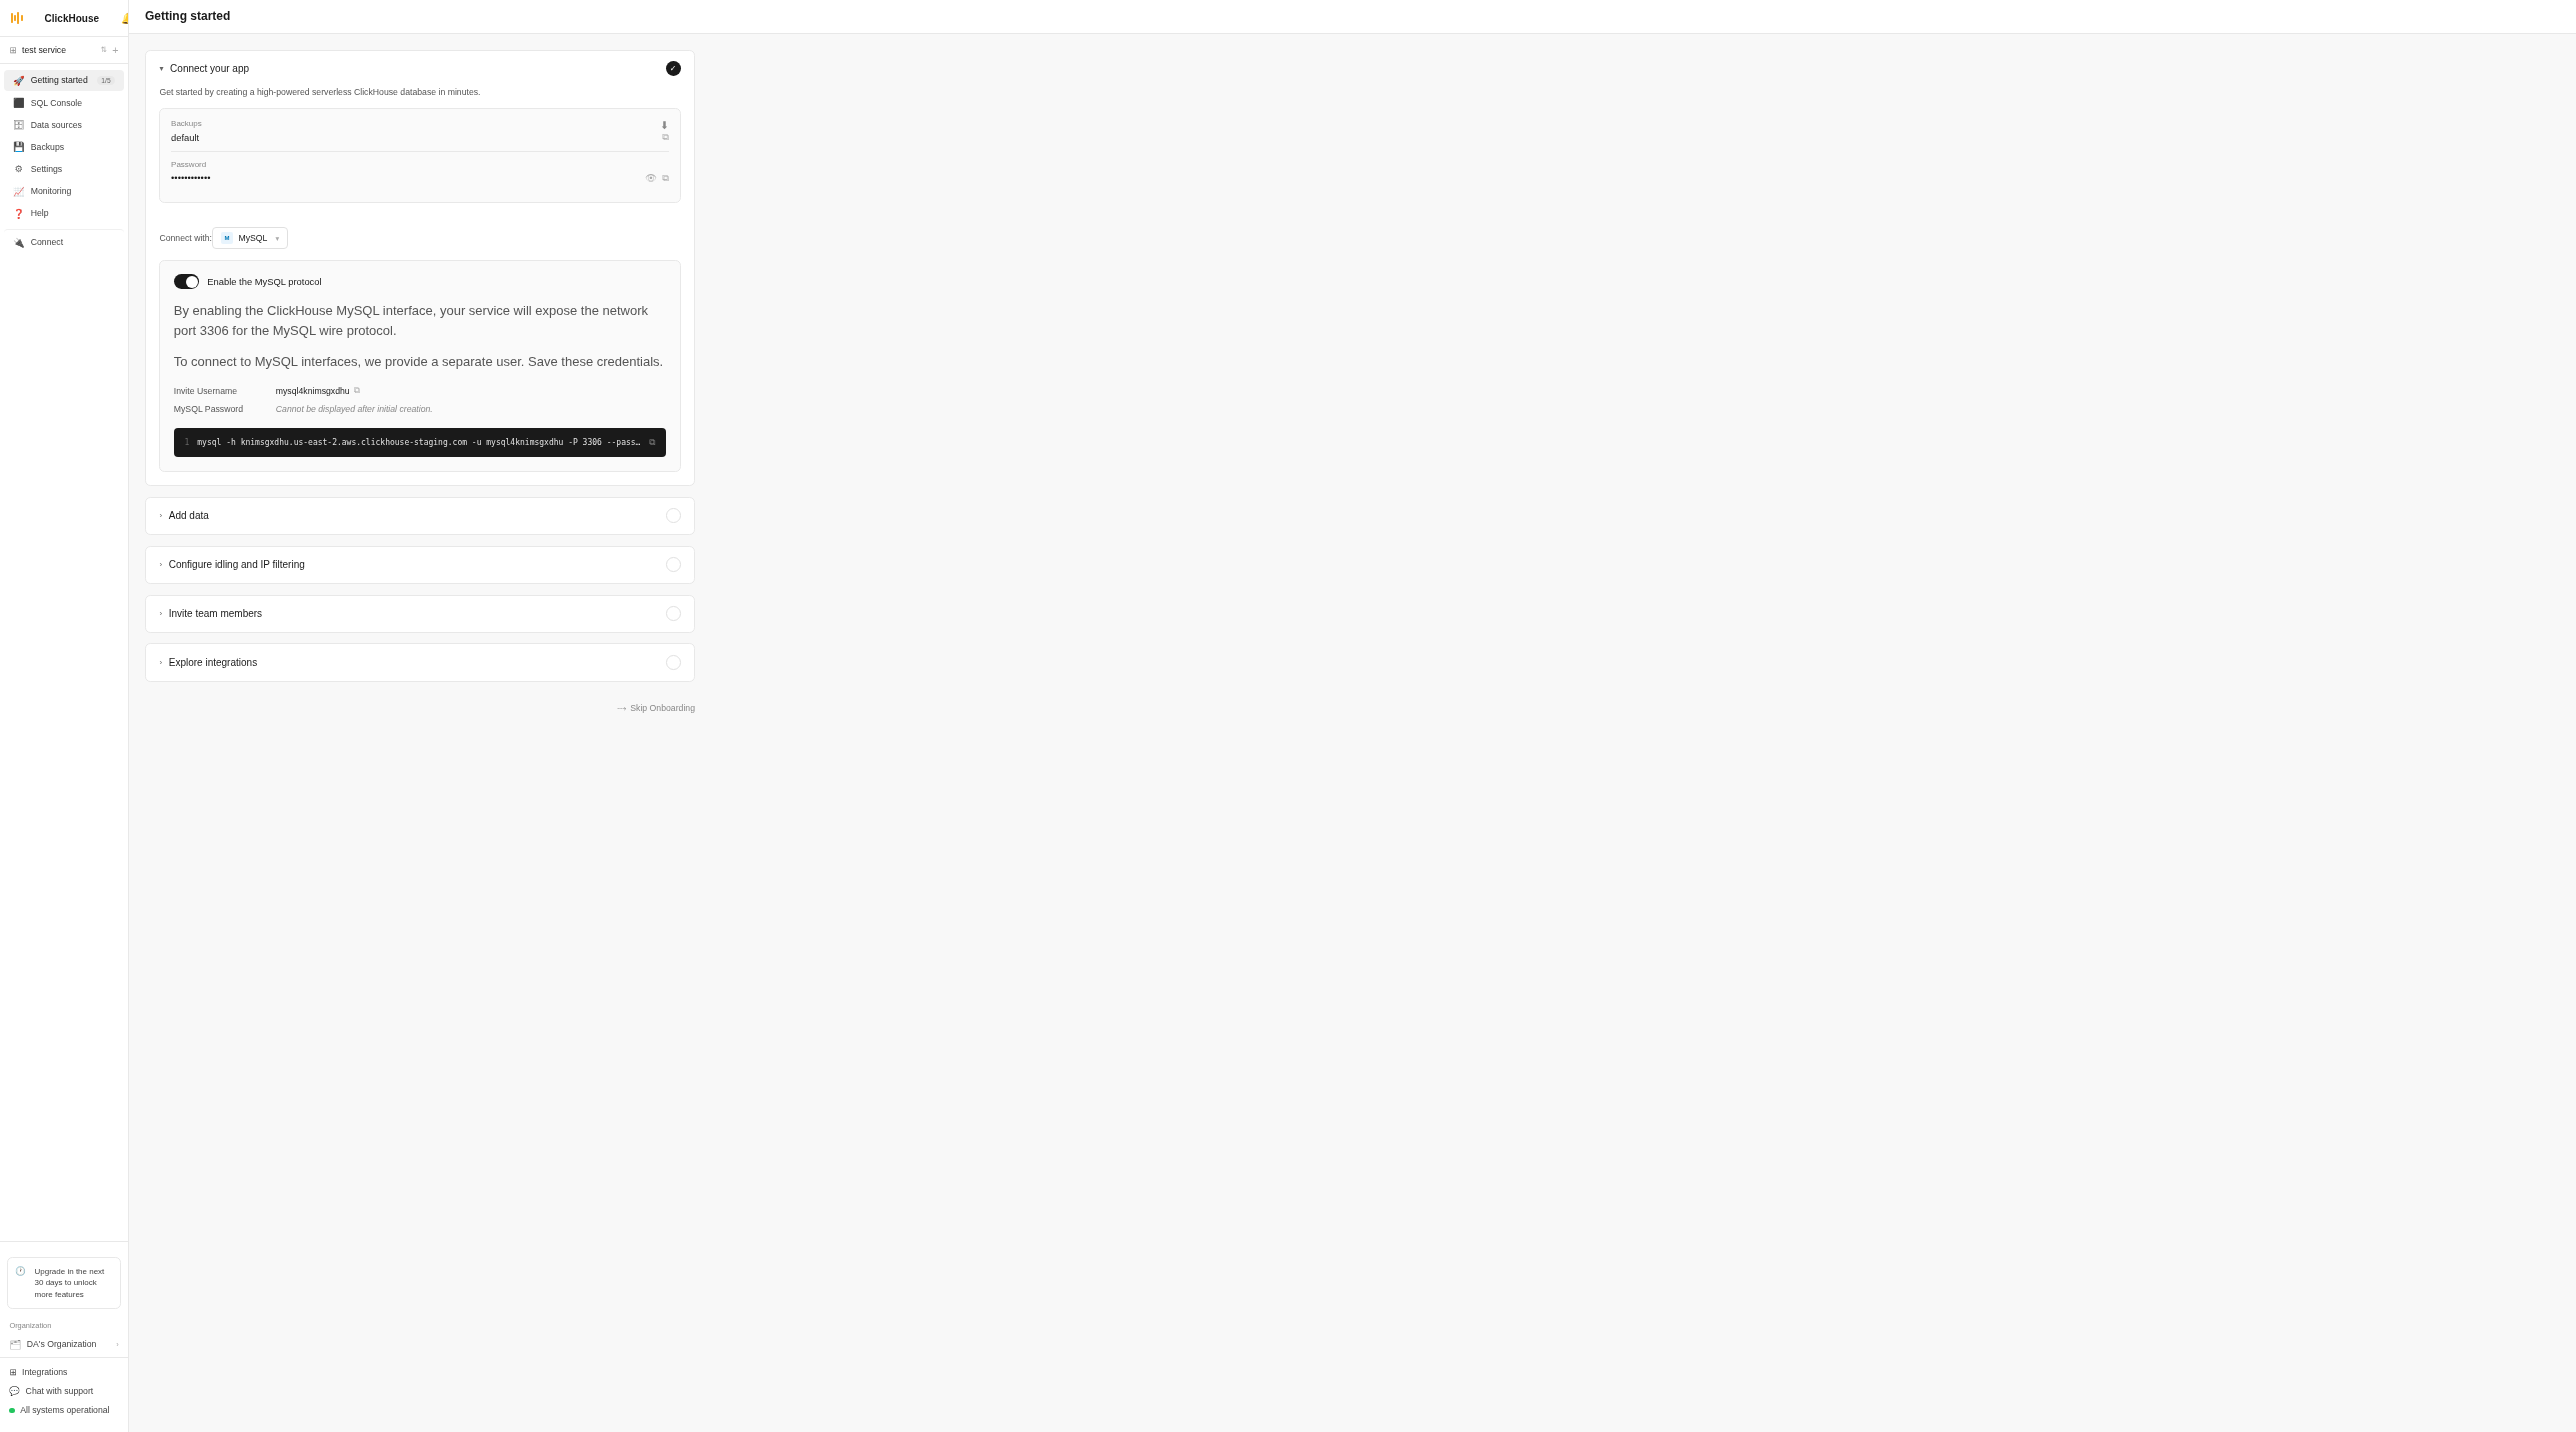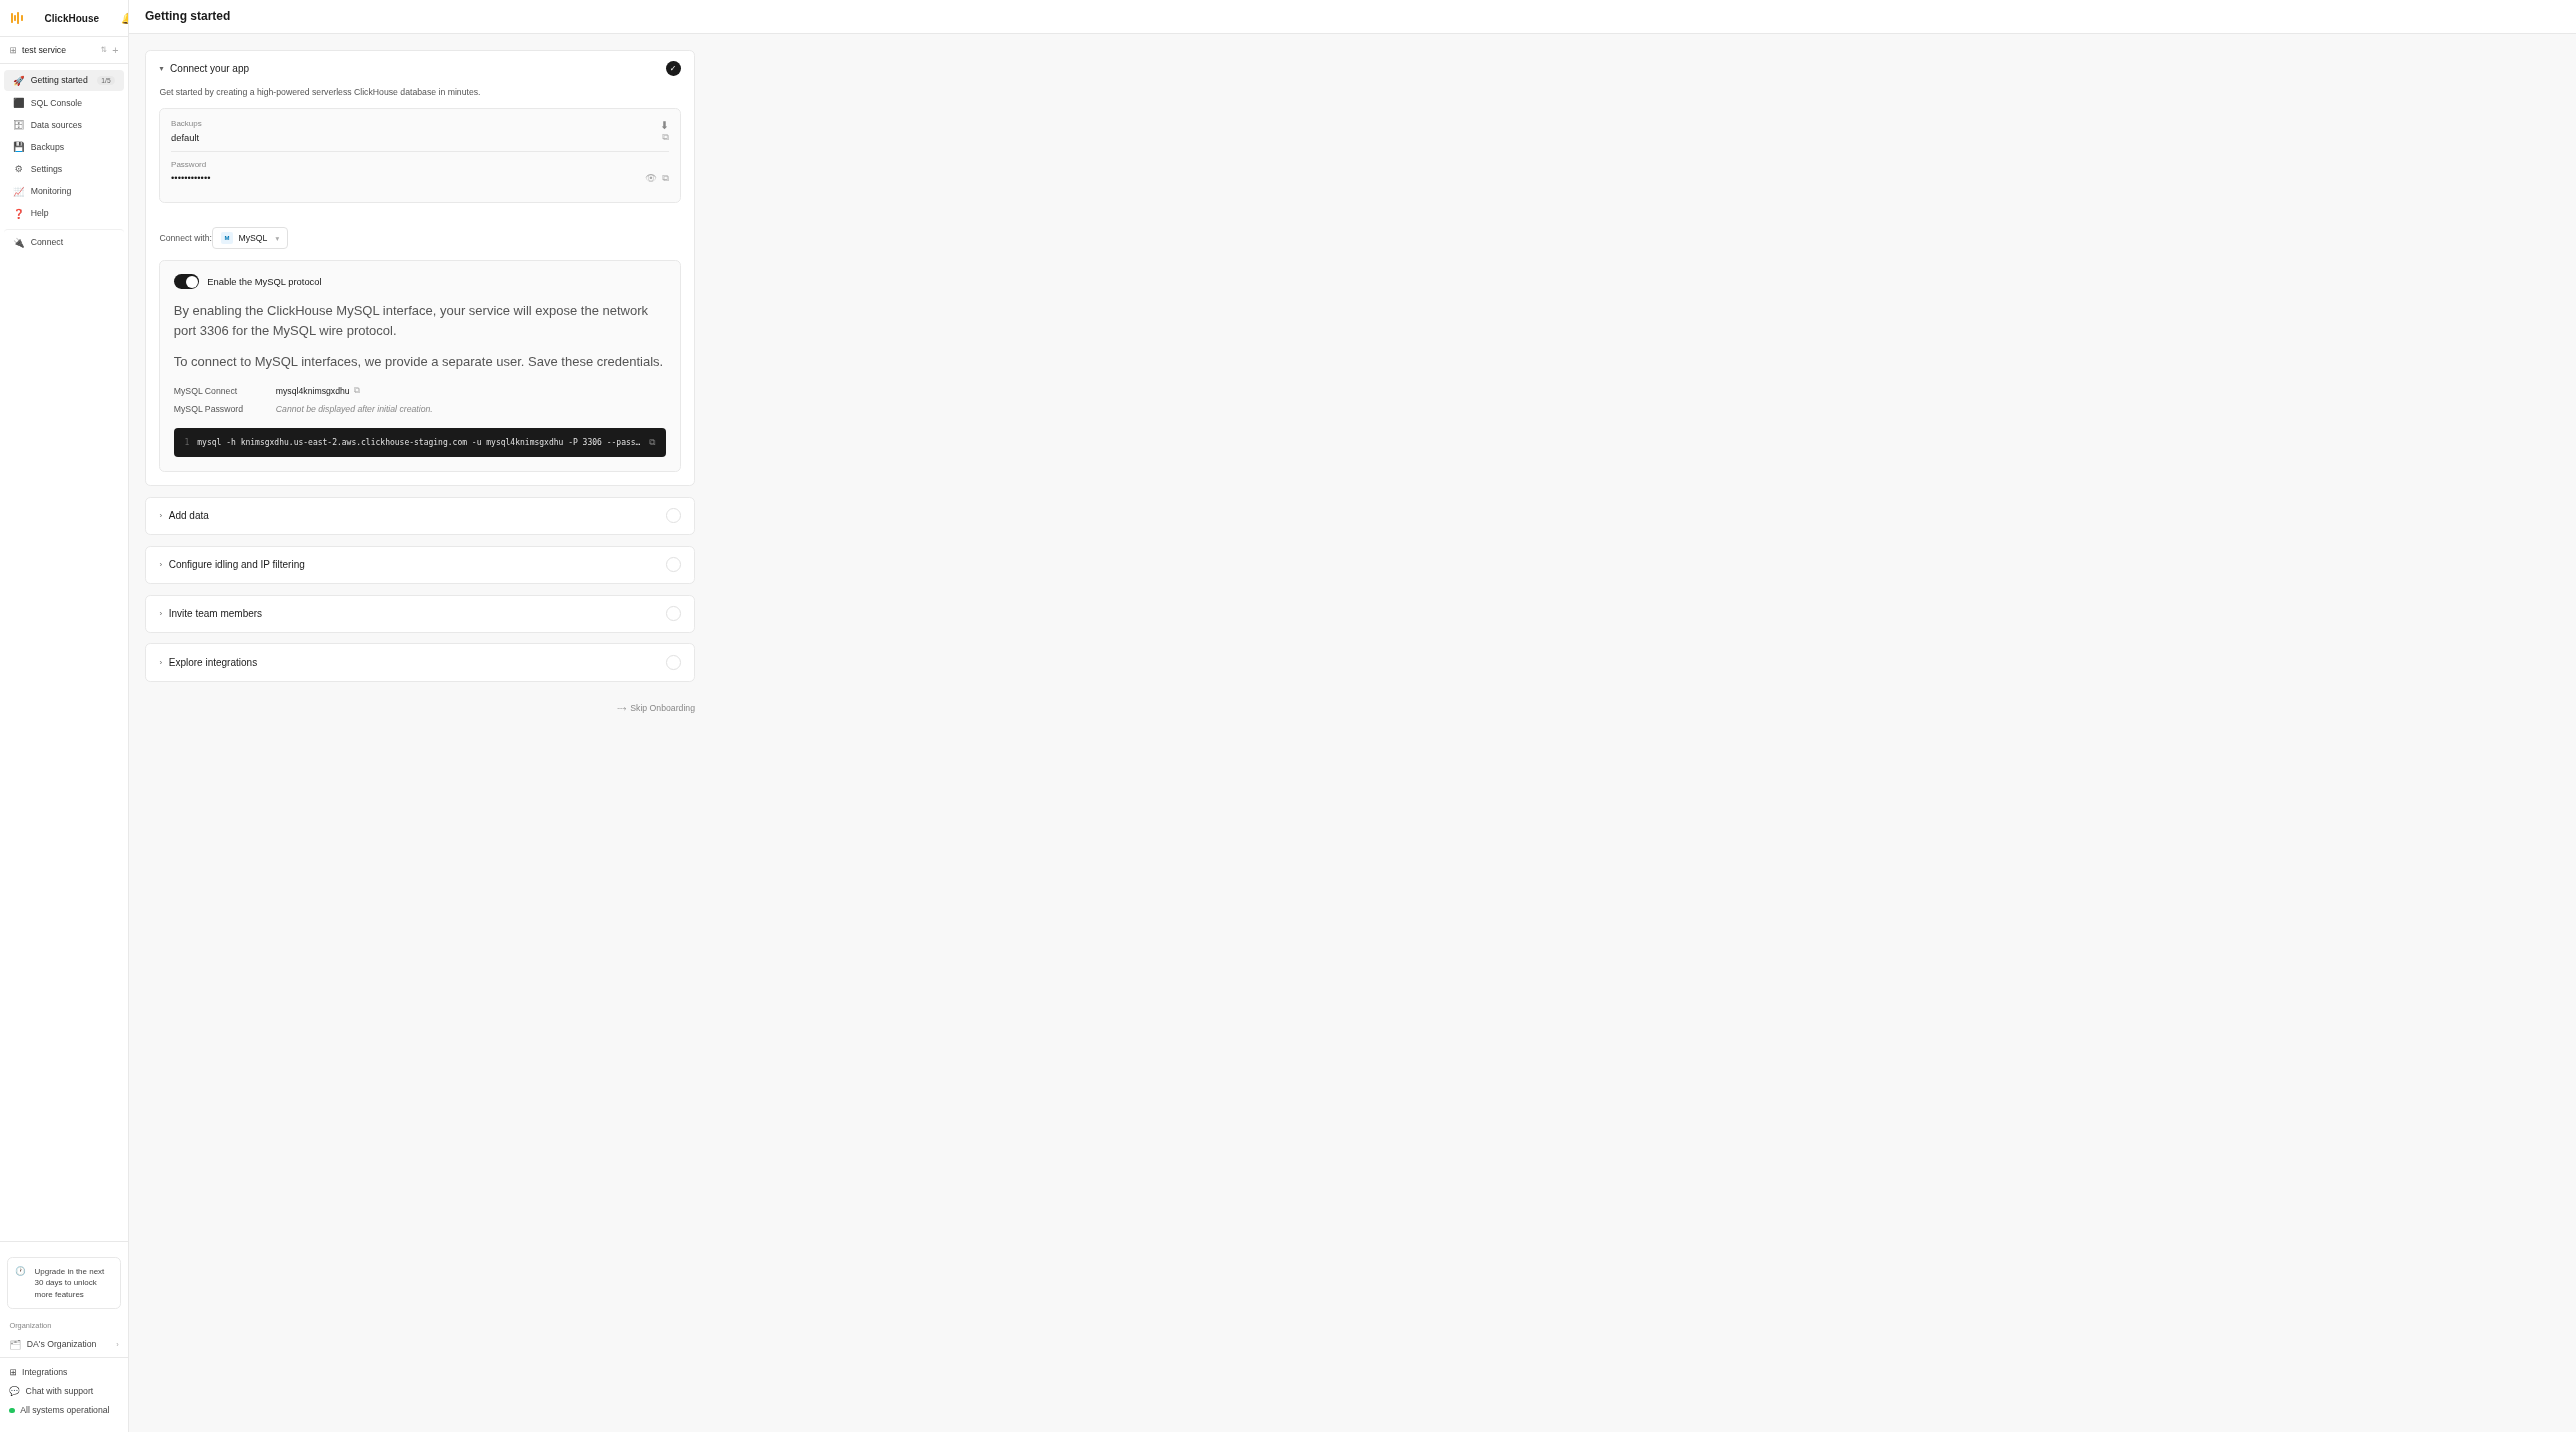--- a/index.html
+++ b/index.html
@@ -269,21 +269,21 @@
               <div class="toggle">
                 <div class="toggle-dot"></div>
               </div>
               <span class="mysql-toggle-label">Enable the MySQL protocol</span>
             </div>
             <p class="mysql-desc">By enabling the ClickHouse MySQL interface, your service will expose the network port 3306 for the MySQL wire protocol.</p>
             <p class="mysql-desc">To connect to MySQL interfaces, we provide a separate user. Save these credentials.</p>
 
             <div class="mysql-creds-table">
               <div class="mysql-cred-row">
-                <span class="mysql-cred-key">MySQL Connect</span>
+                <span class="mysql-cred-key">Invite Username</span>
                 <span class="mysql-cred-val">
                   <span>mysql4knimsgxdhu</span>
                   <span class="mysql-copy">⧉</span>
                 </span>
               </div>
               <div class="mysql-cred-row">
                 <span class="mysql-cred-key">MySQL Password</span>
                 <span class="mysql-cred-muted">Cannot be displayed after initial creation.</span>
               </div>
             </div>

